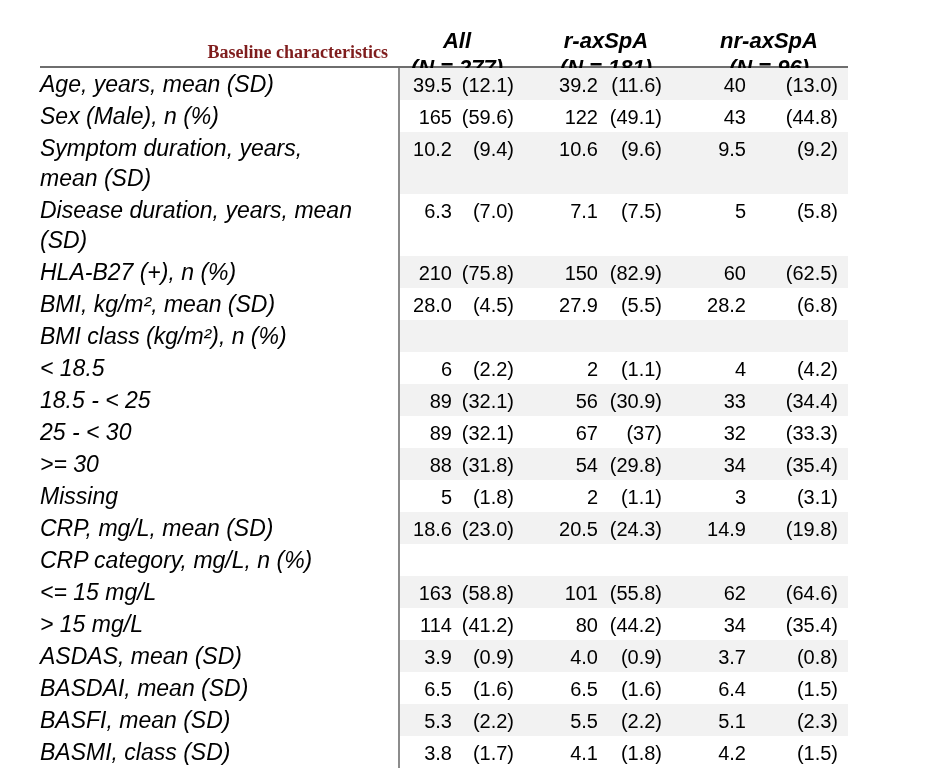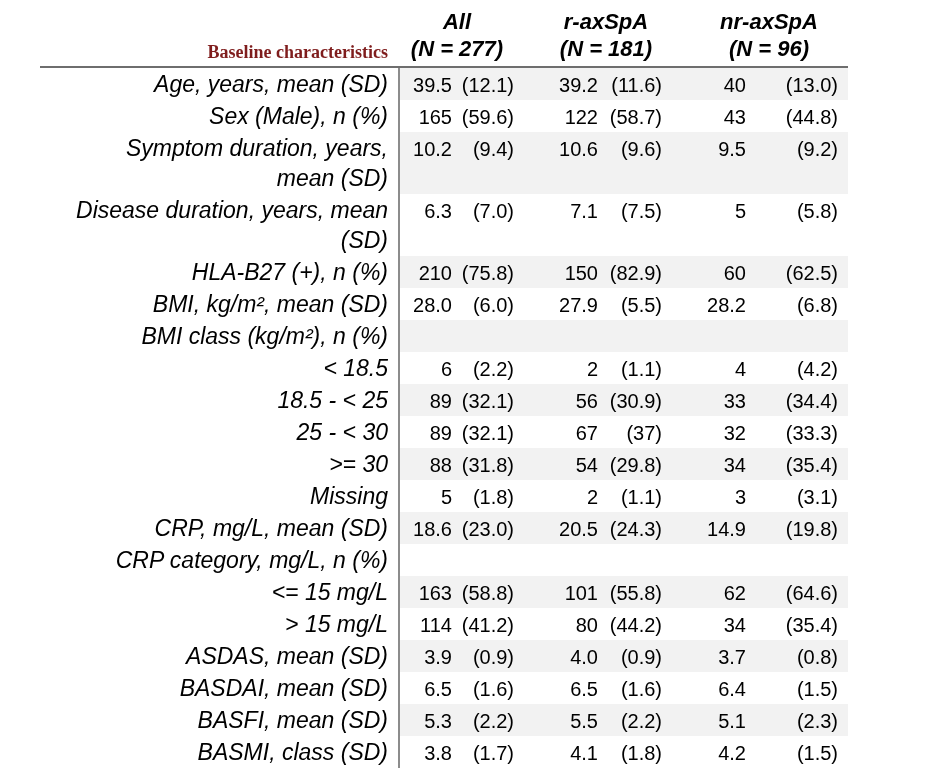--- a/index.html
+++ b/index.html
@@ -48,38 +48,39 @@
     display: grid;
     grid-template-columns: 52px 62px 36px 48px 64px 38px 46px 92px;
     align-items: end;
   }
   .ghead {
     text-align: center;
     font-weight: bold;
     font-style: italic;
     font-size: 22px;
     line-height: 27px;
-    padding-bottom: 4px;
+    padding-bottom: 13px;
     color: #000000;
     white-space: nowrap;
+    margin-top: 27px;
   }
   .g1 { grid-column: 1 / span 2; }
   .g2 { grid-column: 4 / span 2; }
   .g3 { grid-column: 7 / span 2; }
   
   .row {
     display: flex;
     min-height: 32px;
   }
   .row.tall { min-height: 62px; }
   .rlabel {
     width: 358px;
     box-sizing: border-box;
     padding: 1px 10px 0 0;
-    text-align: right;
+    text-align: left;
     font-style: italic;
     font-size: 23px;
     line-height: 30px;
     white-space: pre-line;
     color: #000000;
   }
   .rdata {
     width: 450px;
     box-sizing: border-box;
     border-left: 2px solid #8c8c8c;
@@ -134,21 +135,21 @@
       <span class="cell c6">(13.0)</span>
     </div>
   </div>
 
   <div class="row">
     <div class="rlabel">Sex (Male), n (%)</div>
     <div class="rdata">
       <span class="cell c1">165</span>
       <span class="cell c2">(59.6)</span>
       <span class="cell c3">122</span>
-      <span class="cell c4">(58.7)</span>
+      <span class="cell c4">(49.1)</span>
       <span class="cell c5">43</span>
       <span class="cell c6">(44.8)</span>
     </div>
   </div>
 
   <div class="row tall">
     <div class="rlabel">Symptom duration, years,
 mean (SD)</div>
     <div class="rdata shaded">
       <span class="cell c1">10.2</span>
@@ -182,21 +183,21 @@
       <span class="cell c4">(82.9)</span>
       <span class="cell c5">60</span>
       <span class="cell c6">(62.5)</span>
     </div>
   </div>
 
   <div class="row">
     <div class="rlabel">BMI, kg/m², mean (SD)</div>
     <div class="rdata">
       <span class="cell c1">28.0</span>
-      <span class="cell c2">(6.0)</span>
+      <span class="cell c2">(4.5)</span>
       <span class="cell c3">27.9</span>
       <span class="cell c4">(5.5)</span>
       <span class="cell c5">28.2</span>
       <span class="cell c6">(6.8)</span>
     </div>
   </div>
 
   <div class="row">
     <div class="rlabel">BMI class (kg/m²), n (%)</div>
     <div class="rdata shaded">

